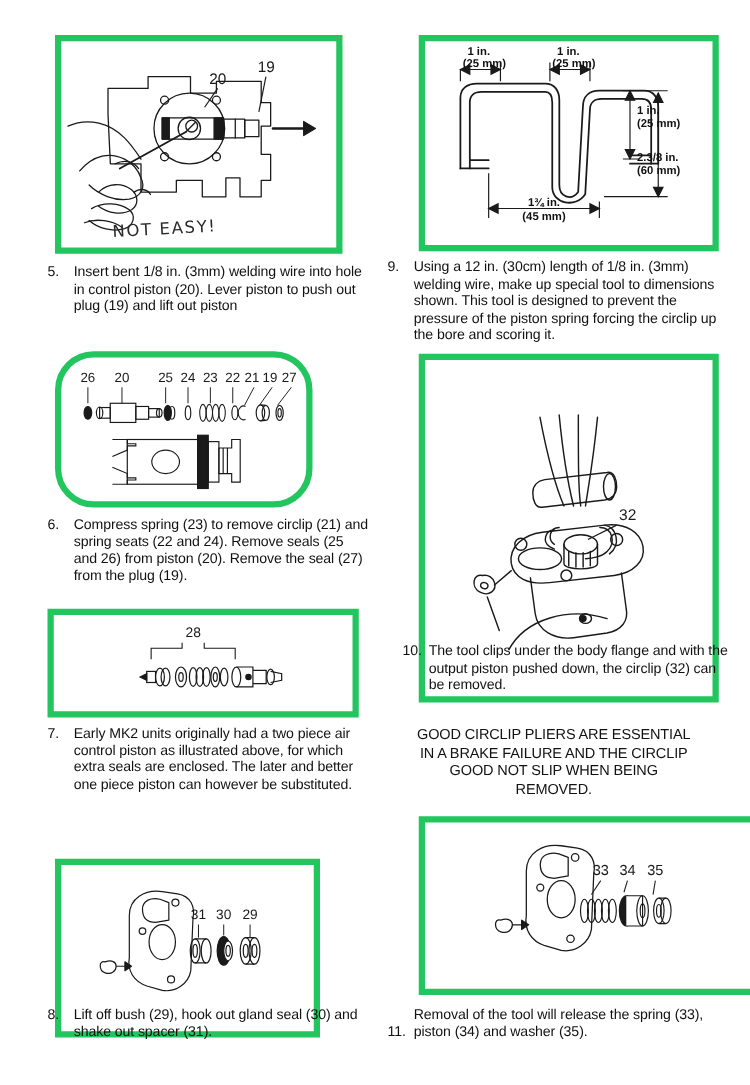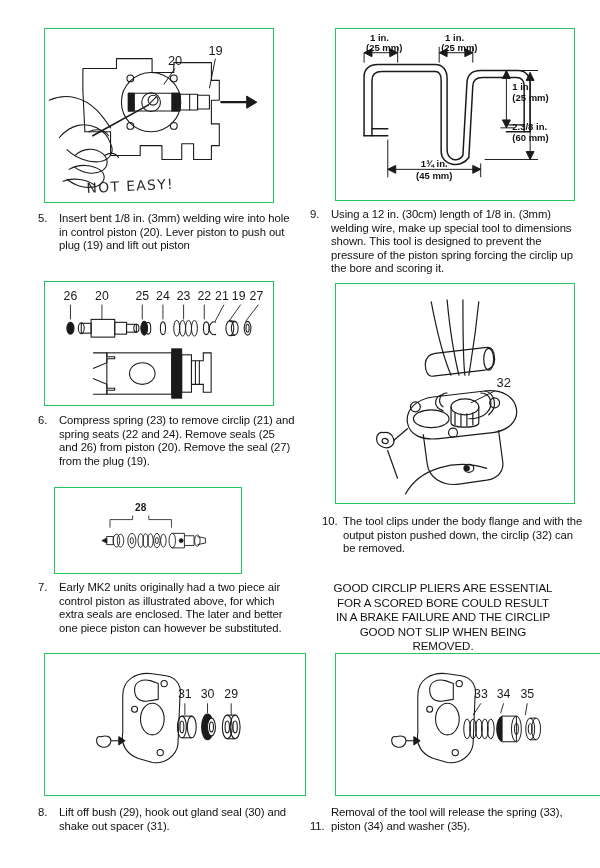--- a/index.html
+++ b/index.html
@@ -10,21 +10,21 @@
     color:#1a1a1a;
     position:relative;
     overflow:hidden;
   }
   .page{position:absolute;inset:0;}
   .col{position:absolute;top:0;width:265px;}
   .col-left{left:38px;}
   .col-right{left:310px;}
 
   .panel{
-    border:1px solid #22c55e;
+    border:5px solid #22c55e;
     background:#fff;
     box-sizing:border-box;
     position:relative;
   }
   .fig{display:block;width:100%;height:100%;}
 
   .caption{
     font-size:11.3px;
     line-height:13.6px;
     letter-spacing:-0.08px;
@@ -39,30 +39,30 @@
     text-align:center;
     font-size:11.6px;
     line-height:14.6px;
     letter-spacing:-0.1px;
     color:#121212;
   }
 
   
   #p5 {position:absolute;left:6px;  top:28px;  width:230px;height:175px;}
   #c5 {position:absolute;left:0px;  top:212px; width:258px;}
-  #p6 {position:absolute;left:6px;  top:281px; width:230px;height:125px;}
+  #p6 {position:absolute;left:6px;  top:281px; width:206px;height:125px;border-radius:31px;}
   #c6 {position:absolute;left:0px;  top:414px; width:258px;}
-  #p7 {position:absolute;left:16px;  top:487px; width:188px;height:87px;font-weight:bold;}
+  #p7 {position:absolute;left:0;  top:487px; width:249px;height:87px;}
   #c7 {position:absolute;left:0px;  top:581px; width:258px;}
-  #p8 {position:absolute;left:6px;  top:653px; width:262px;height:143px;}
+  #p8 {position:absolute;left:6px;  top:687px; width:212px;height:143px;}
   #c8 {position:absolute;left:0px;  top:806px; width:258px;}
 
   #p9 {position:absolute;left:25px; top:28px;  width:240px;height:173px;}
   #c9 {position:absolute;left:0px;  top:208px; width:265px;}
-  #p10{position:absolute;left:25px; top:283px; width:240px;height:221px;}
+  #p10{position:absolute;left:25px; top:283px; width:240px;height:279px;}
   #c10{position:absolute;left:0px;  top:515px; width:265px;margin-left:12px;}
   #warn{position:absolute;left:4px; top:581px; width:258px;}
   #p11{position:absolute;left:25px; top:653px; width:280px;height:143px;}
   #c11{position:absolute;left:0px;  top:806px; width:265px;align-items:flex-end;}
 
   .hand{font-family:"DejaVu Sans", sans-serif;}
 </style>
 </head>
 <body>
 
@@ -411,21 +411,20 @@
         <line x1="160" y1="108" x2="136" y2="120" stroke="#1a1a1a" stroke-width="1"></line>
       </svg>
     </div>
     <div class="caption" id="c10">
       <span class="num">10.</span>
       <span class="txt">The tool clips under the body flange and with the output piston pushed down, the circlip (32) can be removed.</span>
     </div>
 
     <div class="warning" id="warn">
       <div>GOOD CIRCLIP PLIERS ARE ESSENTIAL</div>
-      <div>FOR A SCORED BORE COULD RESULT</div>
       <div>IN A BRAKE FAILURE AND THE CIRCLIP</div>
       <div>GOOD NOT SLIP WHEN BEING</div>
       <div>REMOVED.</div>
     </div>
 
     <div class="panel" id="p11">
       <svg class="fig" viewBox="0 0 240 143">
         <g fill="none" stroke="#1a1a1a" stroke-width="1.1" stroke-linejoin="round">
           <path d="M62 42 C62 26 76 18 92 20 L106 22 C118 24 122 34 120 44
                    L118 92 C116 104 104 112 92 110 L78 106 C66 102 60 92 62 80 Z"></path>

